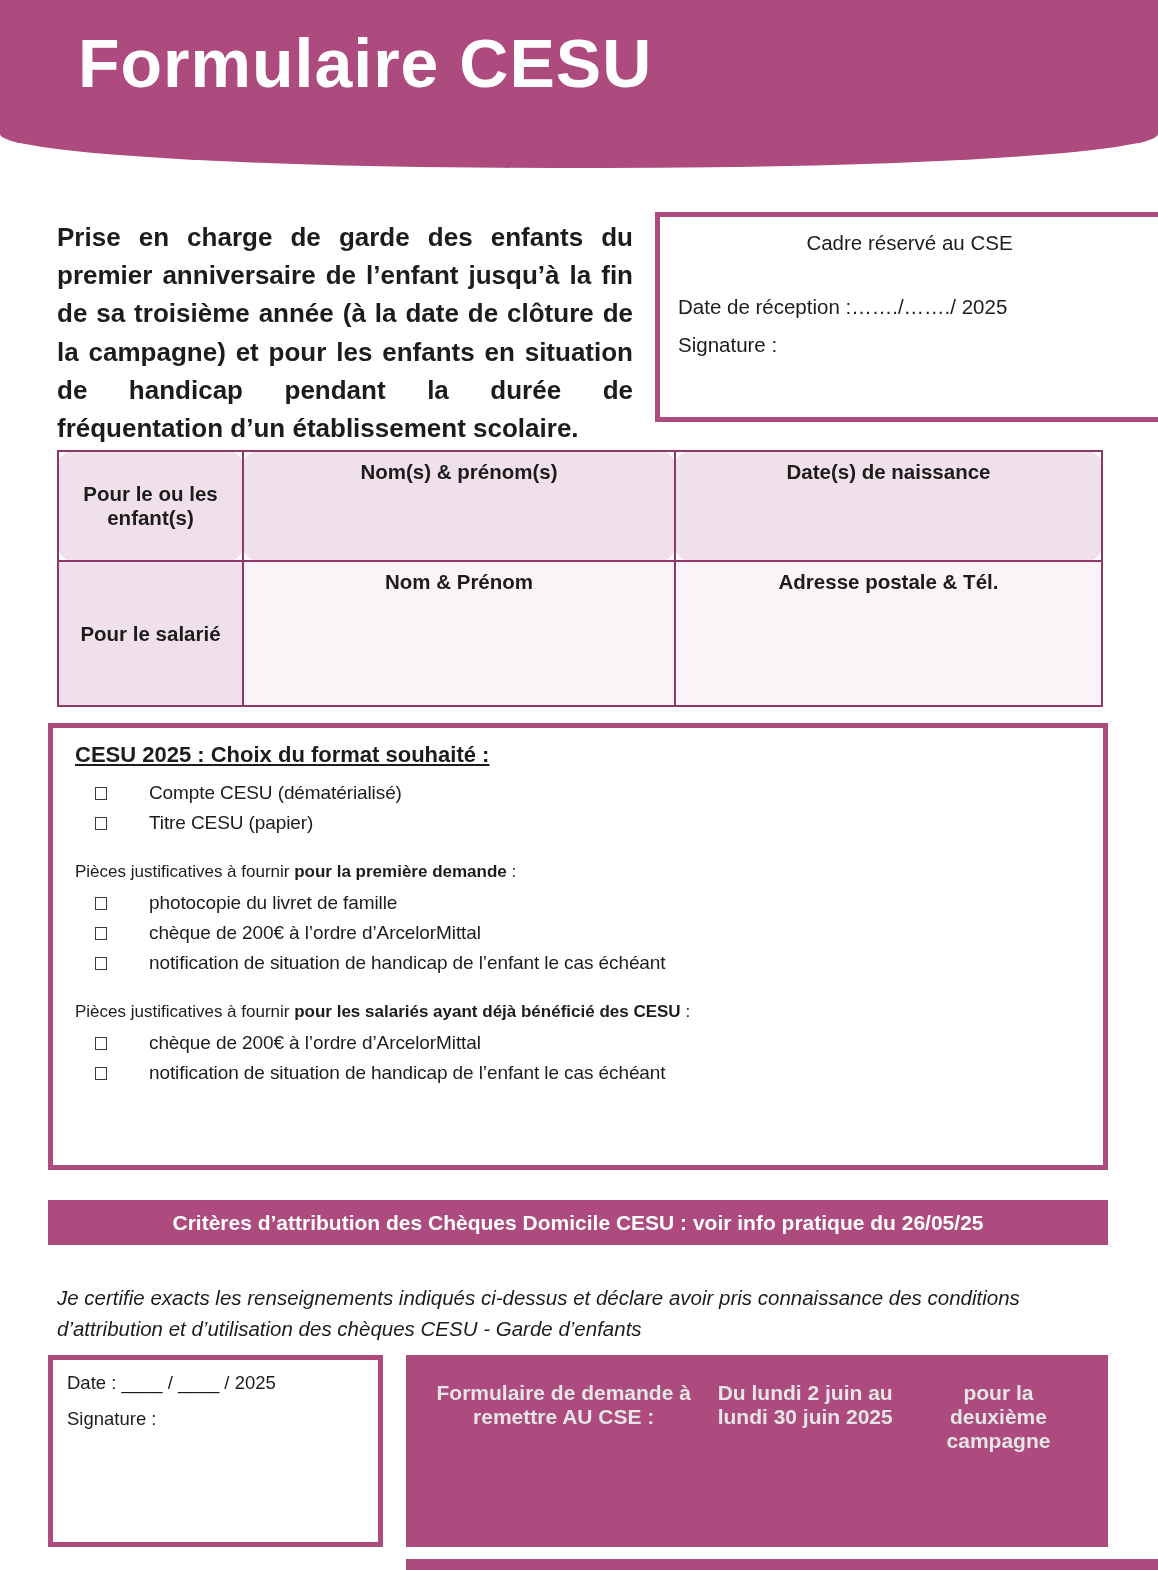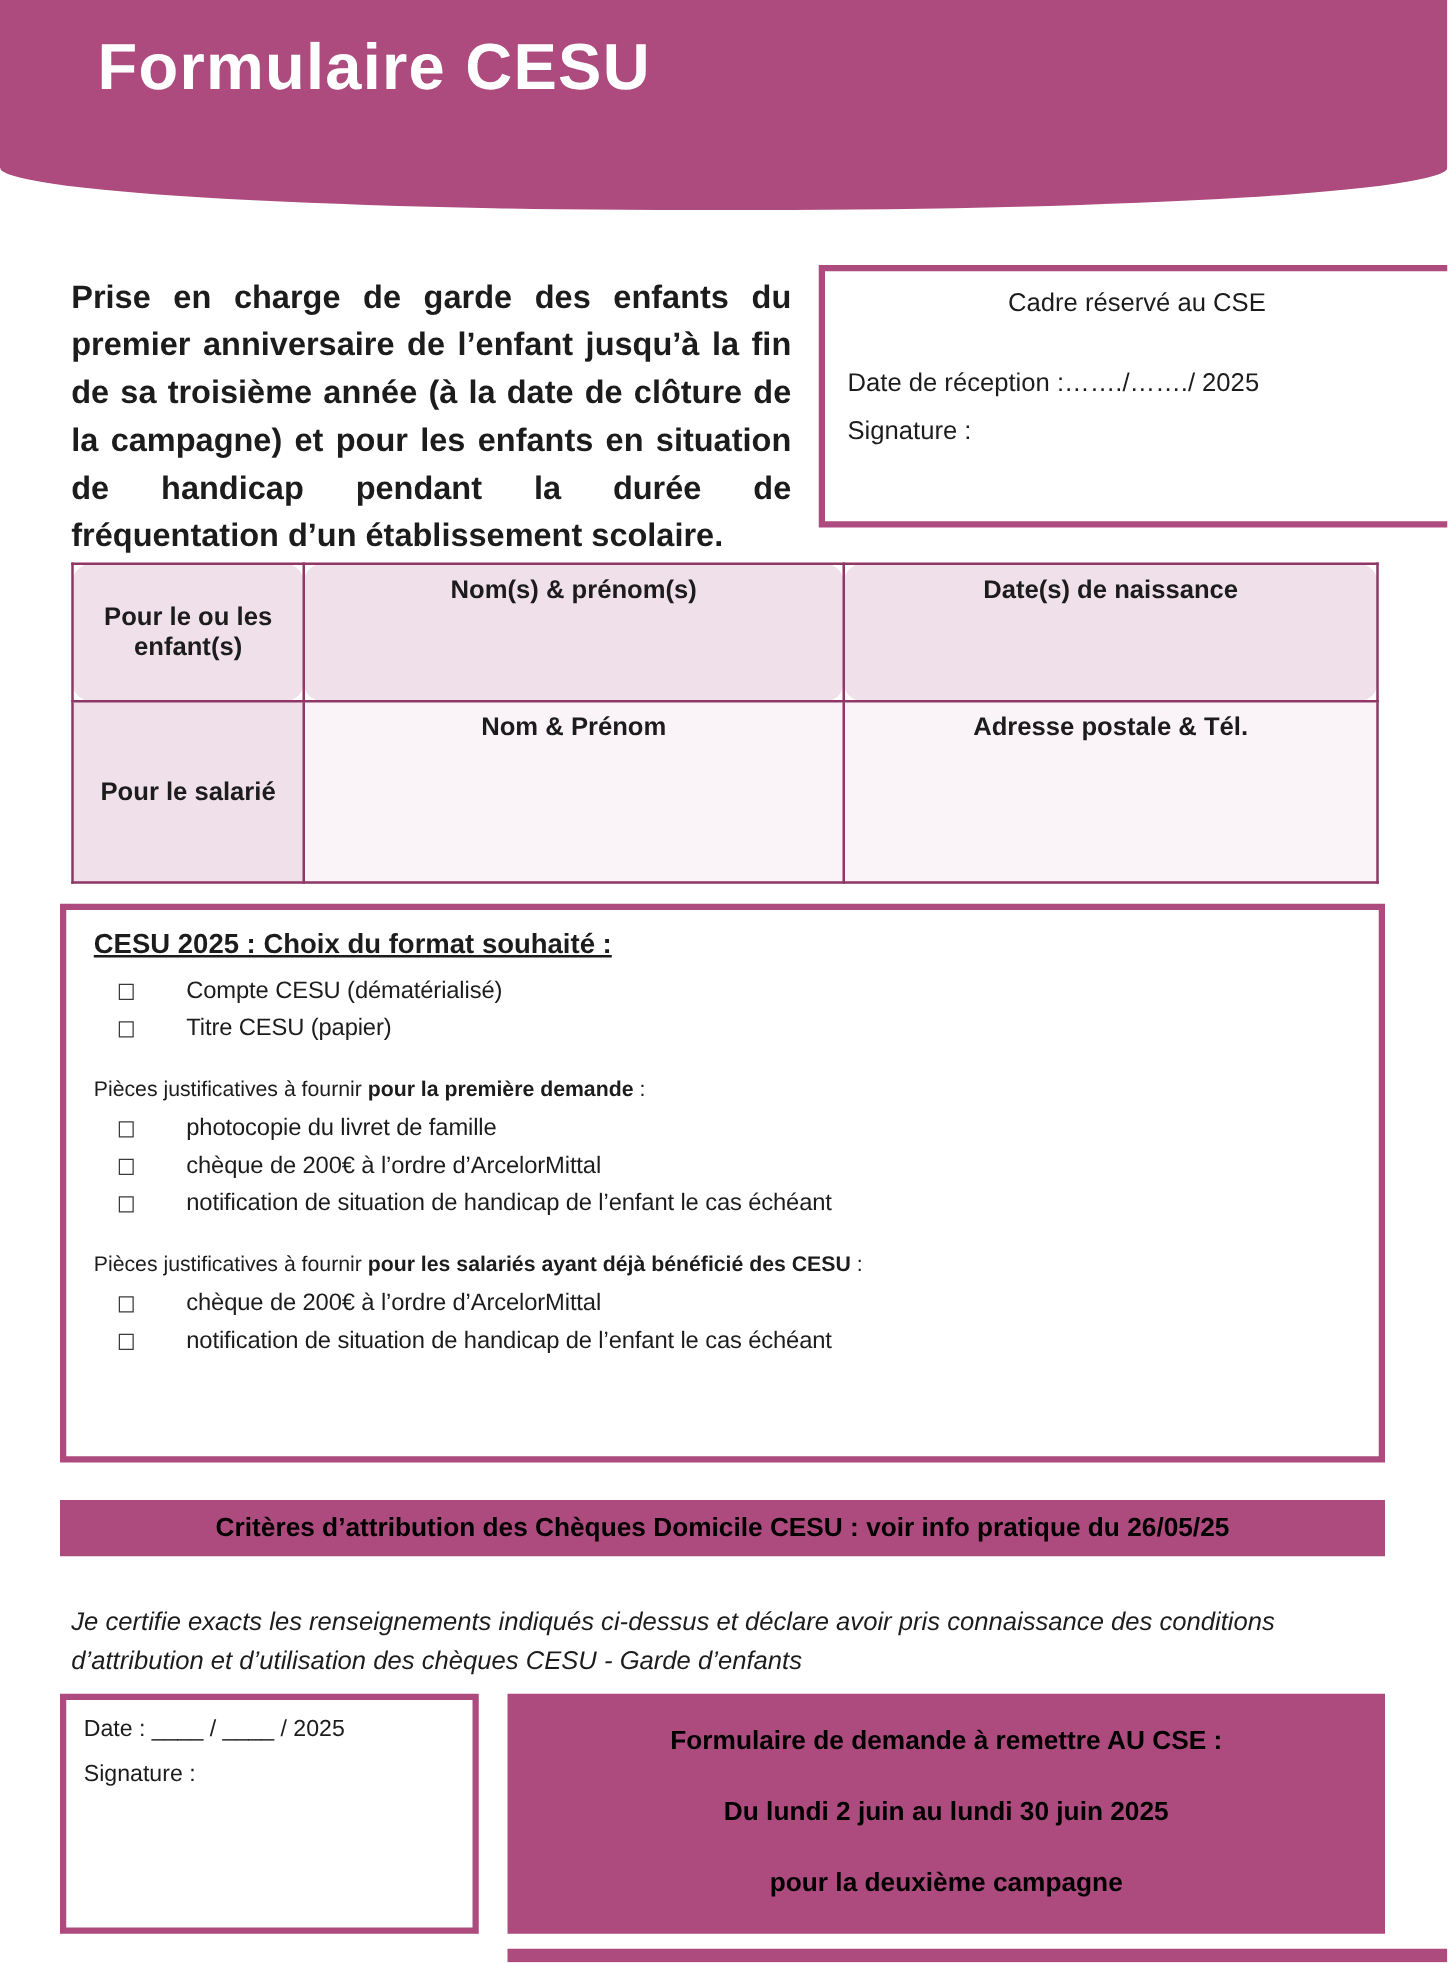--- a/index.html
+++ b/index.html
@@ -11,21 +11,21 @@
   }
   *{box-sizing:border-box;}
   html,body{margin:0;padding:0;background:#ffffff;}
   body{font-family:"Liberation Sans", sans-serif;color:var(--ink);}
   .page{position:relative;width:1158px;height:1570px;background:#fff;overflow:hidden;}
 
   
   .header{position:absolute;top:0;left:0;right:0;height:168px;background:var(--accent);
     border-radius:0 0 48% 48% / 0 0 34px 34px;}
   .page-title{position:absolute;left:78px;top:24px;margin:0;color:#fff;
-    font-size:52px;font-weight:700;letter-spacing:1px;}
+    font-size:68px;font-weight:700;letter-spacing:1px;}
 
   
   .intro{position:absolute;left:57px;top:218px;width:576px;margin:0;
     font-size:26px;font-weight:700;line-height:1.47;text-align:justify;}
 
   
   .cse-box{position:absolute;left:655px;top:212px;width:509px;height:210px;
     border:5px solid var(--accent);background:#fff;padding:12px 18px;}
   .cse-box .cse-title{text-align:center;font-size:20.5px;margin:2px 0 0;}
   .cse-box .cse-date{font-size:20.5px;margin:40px 0 0;}
@@ -49,36 +49,36 @@
   .choices-title{font-size:22px;font-weight:700;text-decoration:underline;margin:2px 0 14px;}
   .chk-row{display:flex;align-items:center;margin:8px 0;padding-left:20px;font-size:19px;}
   .chk{display:inline-block;width:12px;height:13px;border:1.5px solid #3a3a3a;flex:0 0 auto;}
   .chk-row .chk-label{margin-left:42px;letter-spacing:-0.1px;}
   .docs-intro{font-size:17px;margin:28px 0 10px;}
   .docs-intro b{font-weight:700;}
   .chk-label.wrap{max-width:940px;line-height:1.45;}
 
   
   .banner{position:absolute;left:48px;top:1200px;width:1060px;height:45px;background:var(--accent);
-    color:#000000;font-weight:700;font-size:21px;display:flex;align-items:center;justify-content:center;}
+    color:#ffffff;font-weight:700;font-size:21px;display:flex;align-items:center;justify-content:center;}
 
   
   .certify{position:absolute;left:57px;top:1283px;width:1046px;margin:0;
     font-style:italic;font-size:20.5px;line-height:1.5;}
 
   
   .sig-box{position:absolute;left:48px;top:1355px;width:335px;height:192px;
     border:5px solid var(--accent);background:#fff;padding:12px 14px;font-size:18.5px;}
   .sig-box .sig-date{margin:0 0 14px;}
   .sig-box .sig-label{margin:0;}
 
   
   .submit-box{position:absolute;left:406px;top:1355px;width:702px;height:192px;
-    background:var(--accent);color:#000000;font-weight:700;font-size:21px;text-align:center;
-    display:flex;flex-direction:column;justify-content:space-between;padding:26px 24px 28px;}
+    background:var(--accent);color:#e5e5e5;font-weight:700;font-size:21px;text-align:center;
+    display:flex;flex-direction:row;justify-content:space-between;padding:26px 24px 28px;}
   .submit-box p{margin:0;}
 
   
   .footer-strip{position:absolute;left:406px;right:0;bottom:0;height:11px;background:var(--accent);}
 </style>
 </head>
 <body>
 
 <div class="page">
 

